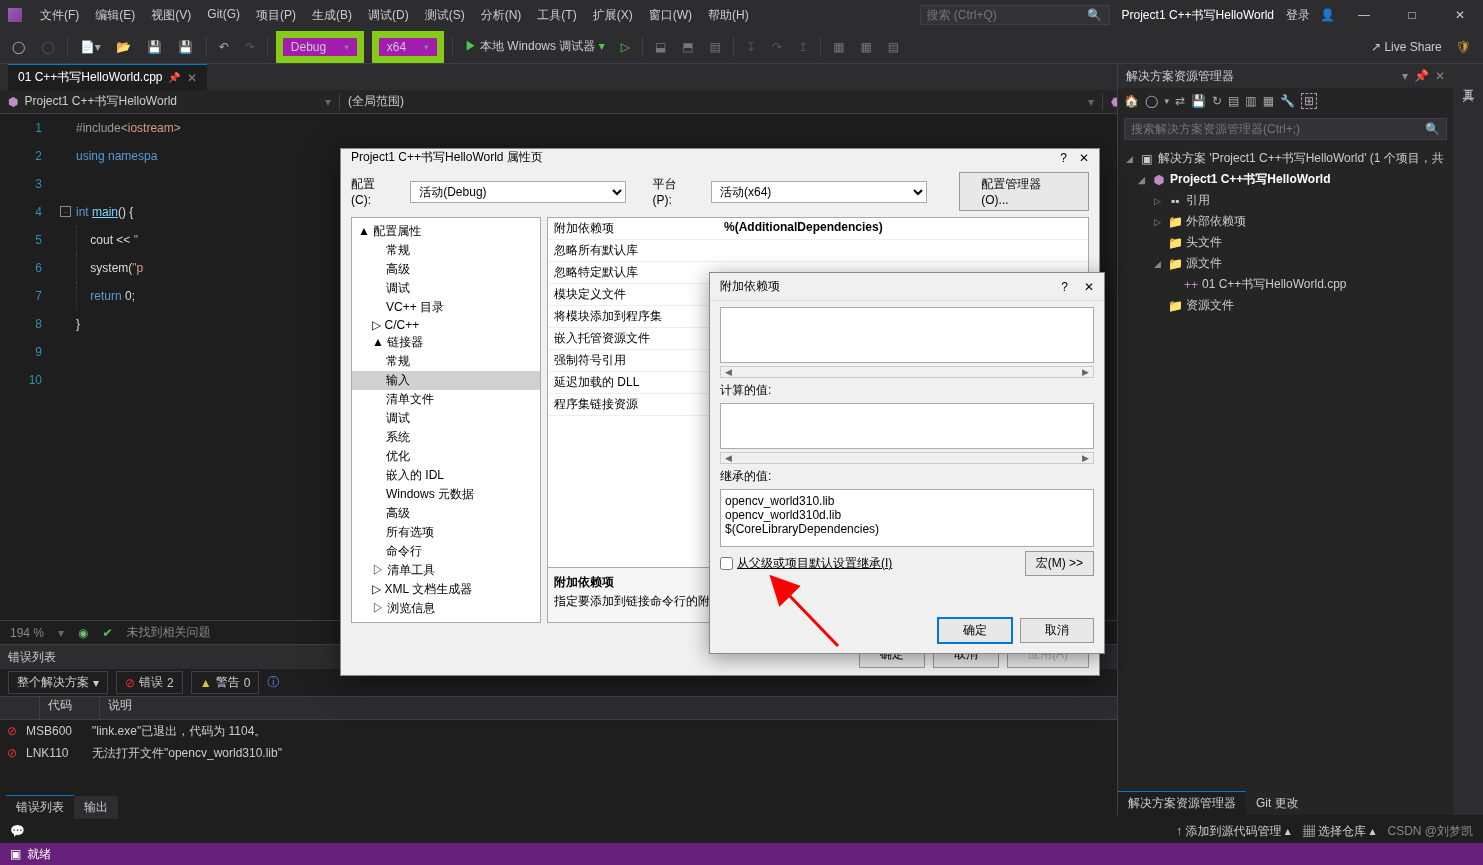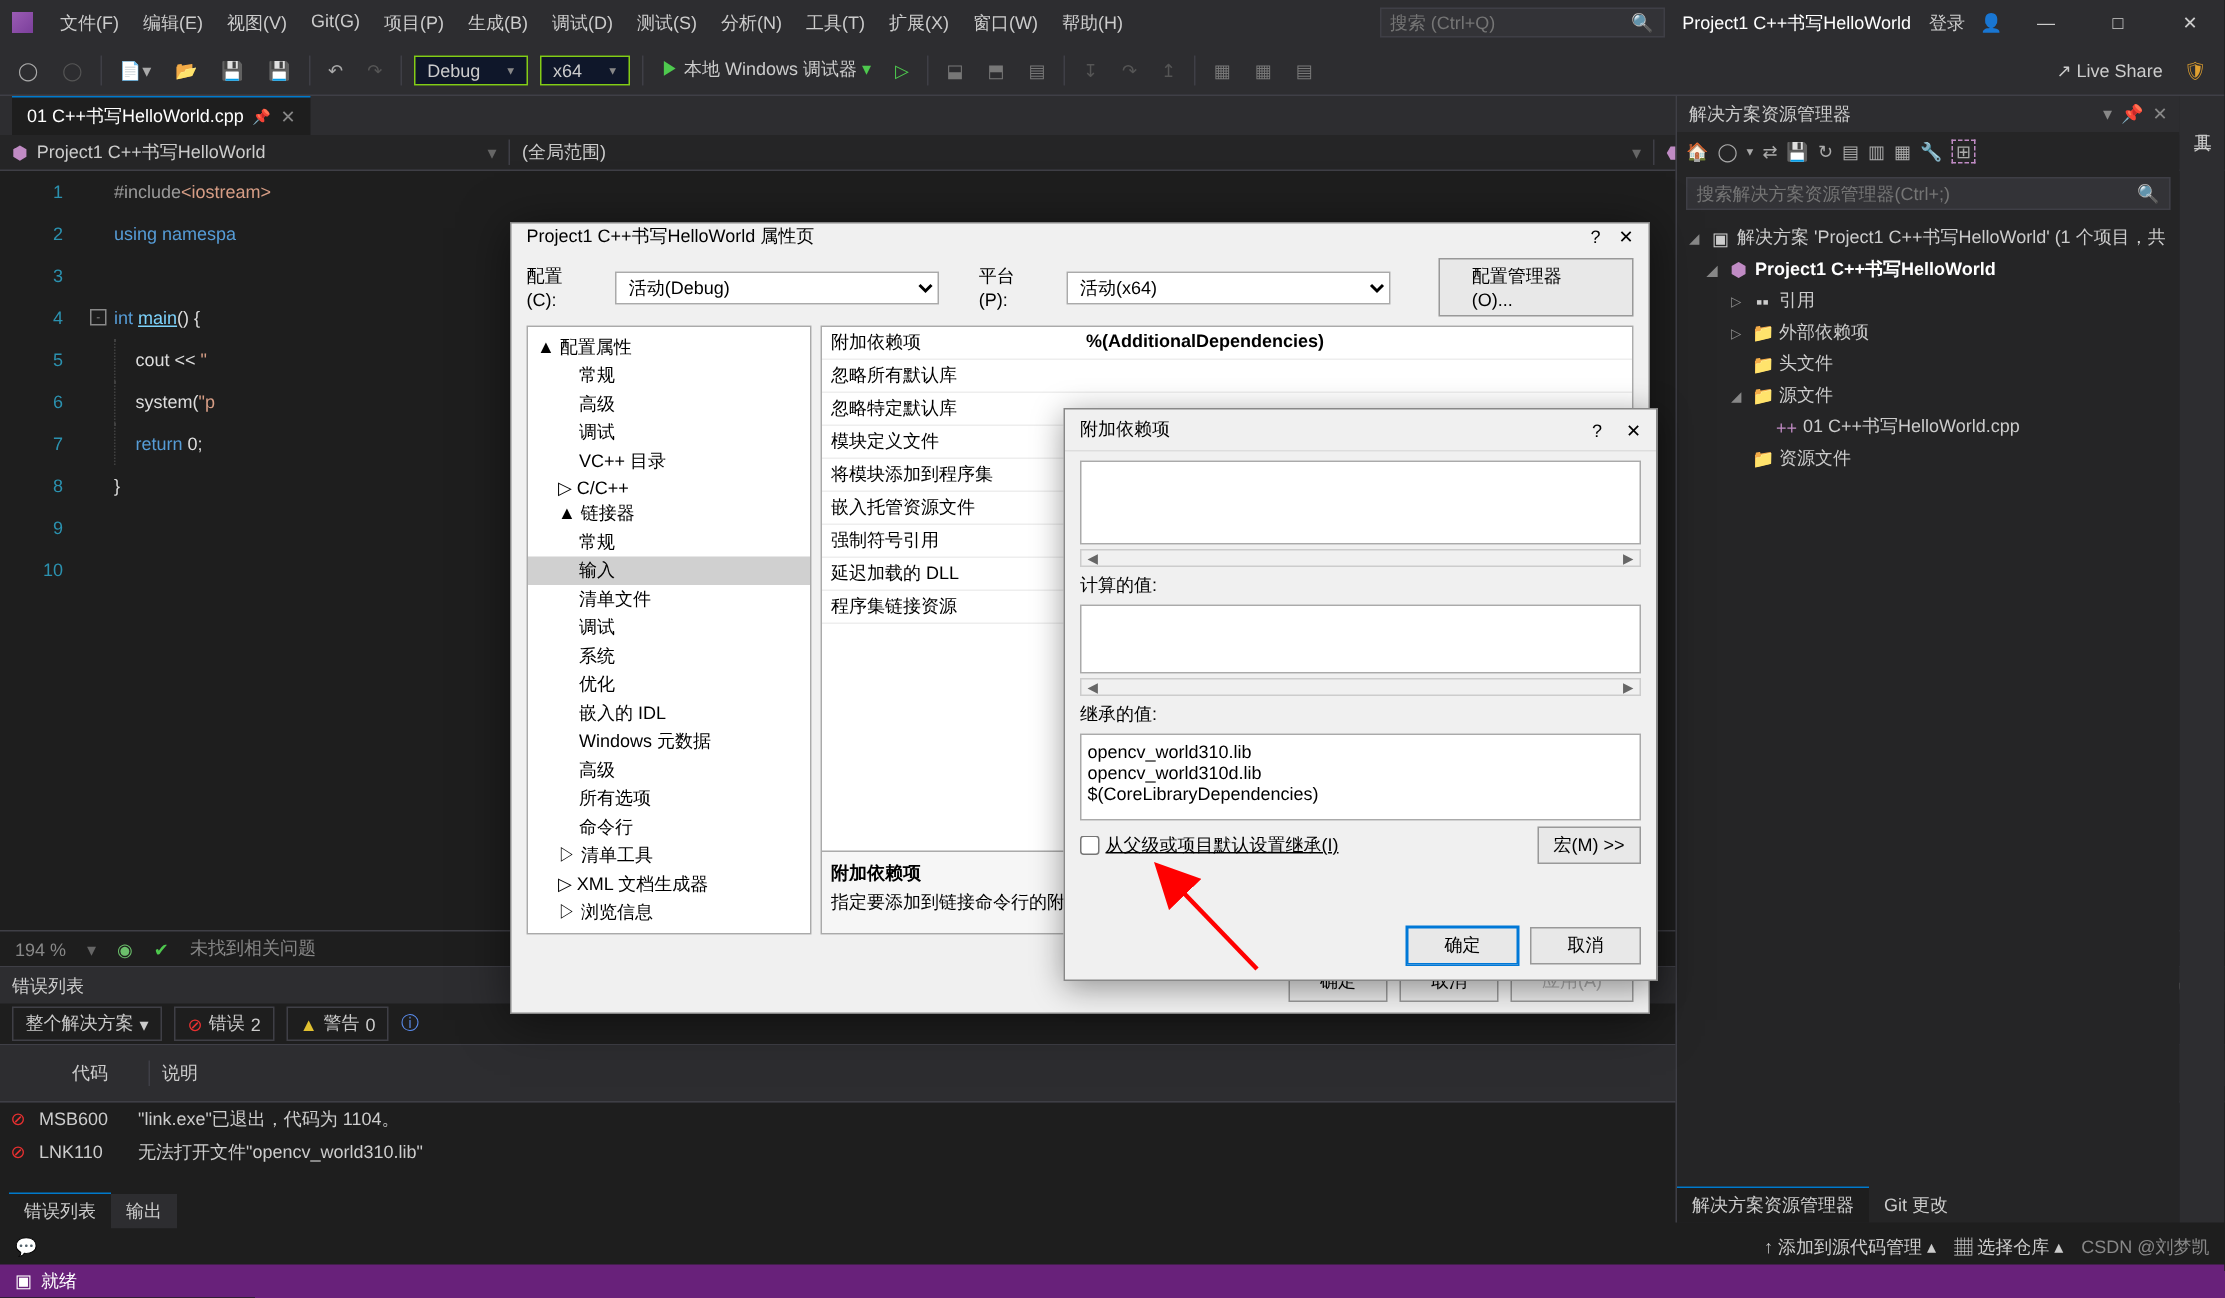--- a/index.html
+++ b/index.html
@@ -14,21 +14,21 @@
 .titlebar .search input { background: transparent; border: none; color: #ccc; width: 150px; outline: none; }
 .titlebar .project-name { margin: 0 12px; color: #fff; }
 .titlebar .login { margin-right: 10px; }
 .win-controls { display: flex; gap: 18px; margin-left: 14px; }
 .win-controls span { width: 30px; text-align: center; cursor:pointer; }
 
 
 .toolbar { height: 34px; background: #2d2d30; display: flex; align-items: center; padding: 0 8px; gap: 8px; border-bottom: 1px solid #3f3f46; }
 .toolbar .sep { width: 1px; height: 20px; background: #3f3f46; }
 .toolbar .tb-btn { cursor:pointer; color: #aaa; padding: 2px 4px; }
-.toolbar .combo { background: #0f172a; border: 1px solid #84cc16; padding: 2px 8px; display: flex; align-items: center; gap: 18px; }
+.toolbar .combo { background: #a21caf; border: 7px solid #84cc16; padding: 2px 8px; display: flex; align-items: center; gap: 18px; }
 .toolbar .combo:after { content:"▾"; color:#888; font-size:9px; }
 .toolbar .play { color:#4ec94e; }
 .toolbar .right { margin-left: auto; display:flex; align-items:center; gap:10px; }
 
 
 .doctabs { height: 26px; background: #2d2d30; display: flex; align-items: flex-end; padding-left: 8px; }
 .doctab { background: #1e1e1e; color:#fff; padding: 4px 10px; display:flex; align-items:center; gap:6px; border-top:1px solid #007acc; position:relative; }
 .doctab .pin { color:#888; font-size:10px; }
 .doctab .close { color:#888; cursor:pointer; }
 
@@ -54,21 +54,21 @@
 .indent-guide { border-left:1px dotted #404040; display:inline-block; height:28px; vertical-align:top; }
 
 
 .editstatus { height:24px; background:#1e1e1e; border-top:1px solid #3f3f46; display:flex; align-items:center; padding:0 10px; gap:14px; color:#888; }
 
 
 .errorlist { height: 175px; background:#1e1e1e; border-top:1px solid #3f3f46; display:flex; flex-direction:column; }
 .errorlist .hdr { height:24px; background:#2d2d30; display:flex; align-items:center; padding:0 8px; }
 .errorlist .filters { height:28px; display:flex; align-items:center; padding:0 8px; gap:8px; border-bottom:1px solid #3f3f46; }
 .errorlist .filters .chip { border:1px solid #3f3f46; padding:2px 8px; display:flex; align-items:center; gap:4px; }
-.errorlist .cols { height:38px; display:flex; align-items:center; background:#2d2d30; border-bottom:1px solid #3f3f46; }
+.errorlist .cols { height:23px; display:flex; background:#2d2d30; border-bottom:1px solid #3f3f46; }
 .errorlist .cols div { padding:0 8px; border-right:1px solid #3f3f46; }
 .errorlist .row { height:22px; display:flex; align-items:center; padding:0 4px; }
 .errorlist .row .ic { width:16px; color:#e83030; text-align:center; }
 .errorlist .tabs-b { height:22px; display:flex; align-items:flex-end; padding-left:6px; gap:0; }
 .errorlist .tabs-b span { padding:3px 10px; background:#2d2d30; }
 .errorlist .tabs-b span.act { background:#1e1e1e; border-top:1px solid #007acc; }
 
 
 .solexp { width: 336px; background:#252526; border-left:1px solid #3f3f46; display:flex; flex-direction:column; position:absolute; right:30px; top:64px; bottom:50px; }
 .solexp .hdr { height:24px; background:#2d2d30; display:flex; align-items:center; padding:0 8px; }

